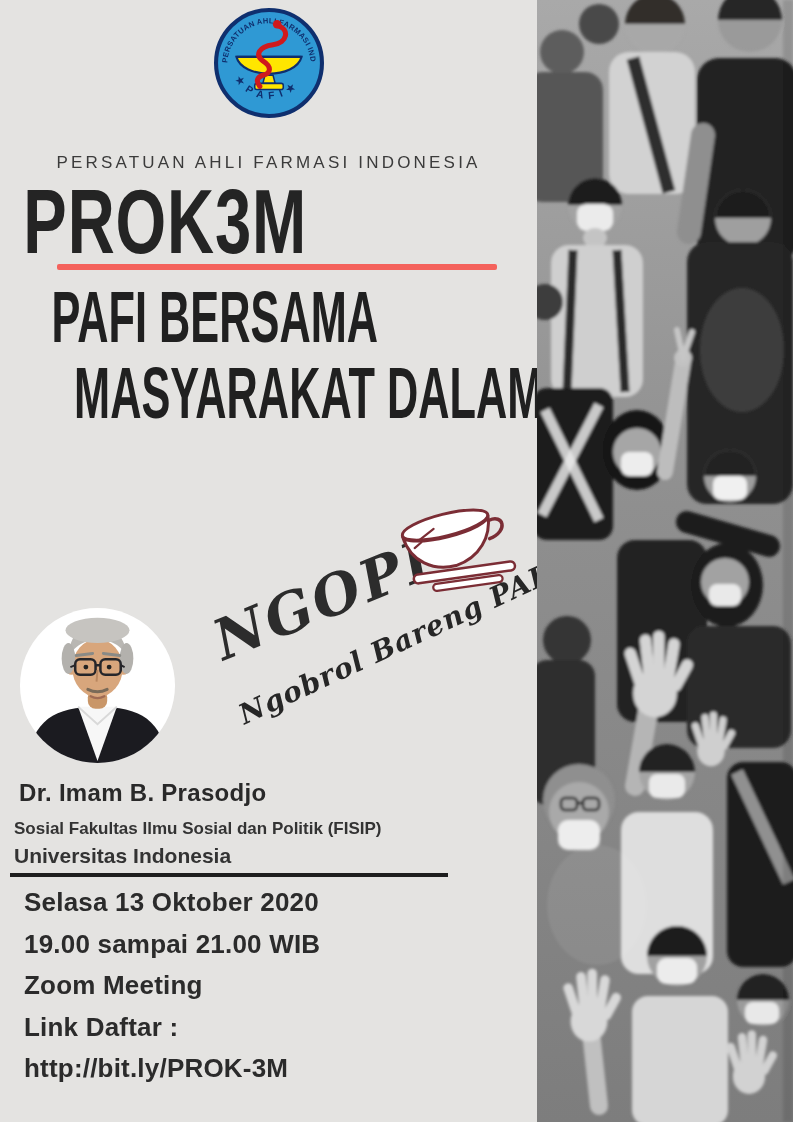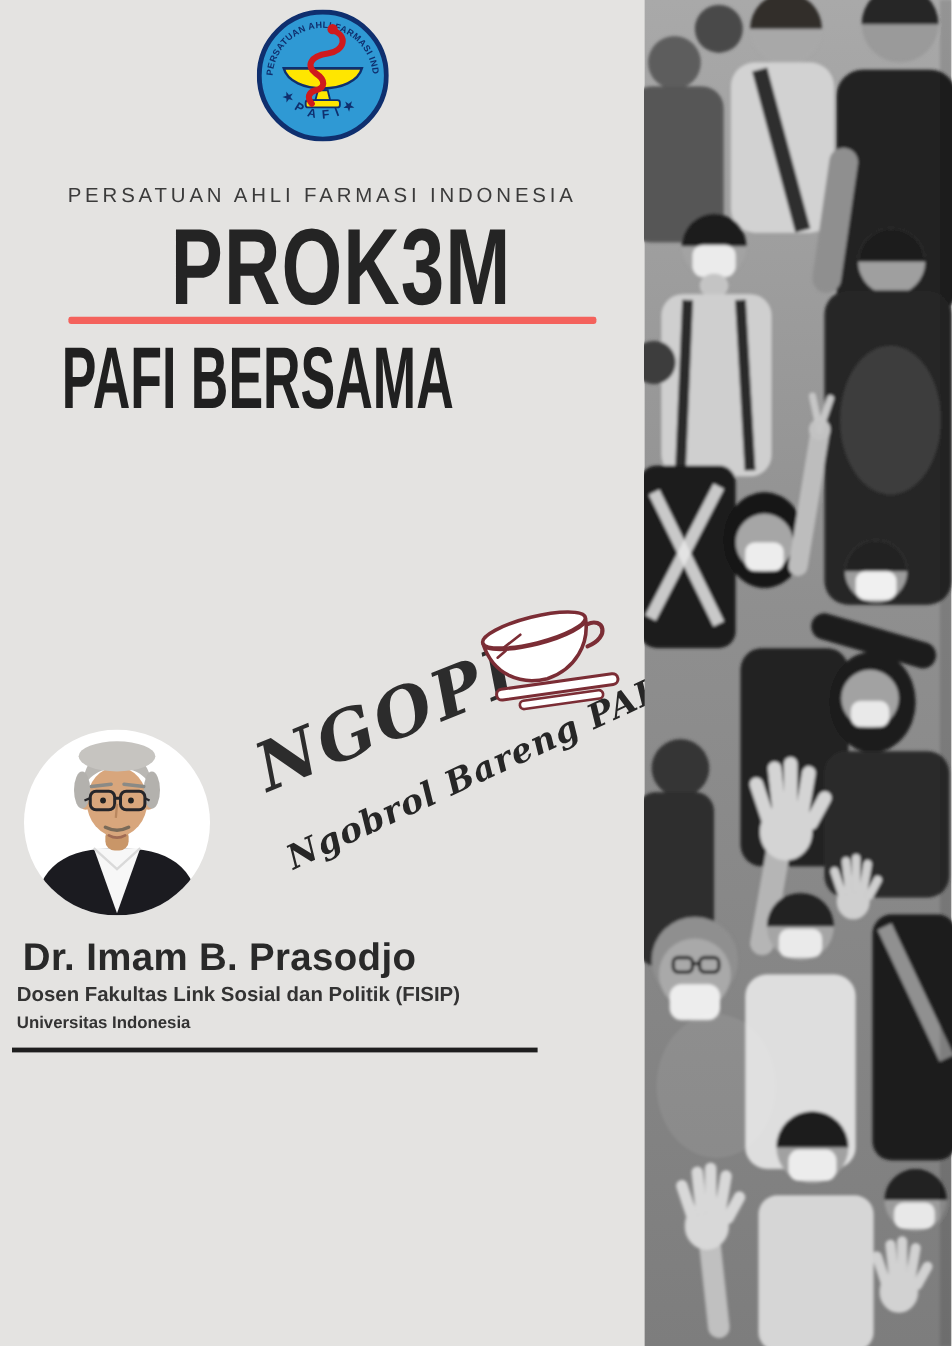--- a/index.html
+++ b/index.html
@@ -7,21 +7,21 @@
     position:relative;width:793px;height:1122px;overflow:hidden;
     background:#e4e3e1;font-family:"Liberation Sans",sans-serif;
   }
   
   .pafi-logo{position:absolute;left:214px;top:8px;width:110px;height:110px;}
   
   .org-name{
     position:absolute;top:153px;left:0;width:537px;text-align:center;
     font-size:17px;letter-spacing:3.2px;font-weight:500;color:#3b3b3b;white-space:nowrap;
   }
-  .prok3m{position:absolute;top:170px;left:16px;width:537px;height:96px;text-align:center;}
+  .prok3m{position:absolute;top:170px;left:4px;width:537px;height:96px;text-align:left;}
   .prok3m span{
     display:inline-block;font-size:74px;font-weight:bold;color:#242424;
     letter-spacing:1px;transform:scale(0.88,1.22);transform-origin:center top;white-space:nowrap;
   }
   .red-underline{position:absolute;top:264px;left:57px;width:440px;height:6px;background:#f4625c;border-radius:2px;}
   
   .main-title{position:absolute;top:278px;left:0;width:537px;text-align:left;color:#202020;}
   .main-title .line{height:76px;line-height:76px;}
   .main-title .line span{
     display:inline-block;font-size:57px;font-weight:bold;white-space:nowrap;
@@ -36,23 +36,23 @@
   }
   .ngopi-tagline{
     position:absolute;left:248px;top:698px;
     font-family:"DejaVu Serif",serif;font-style:italic;font-weight:bold;
     font-size:28px;color:#262626;letter-spacing:1px;line-height:34px;
     transform:rotate(-25deg);transform-origin:left bottom;white-space:nowrap;
   }
   .coffee-cup{position:absolute;left:396px;top:496px;width:130px;height:112px;}
   
   .speaker-photo{position:absolute;left:20px;top:608px;width:155px;height:155px;}
-  .speaker-name{position:absolute;left:19px;top:779px;font-size:32px;font-weight:bold;color:#292929;letter-spacing:.3px;white-space:nowrap;}
+  .speaker-name{position:absolute;left:19px;top:779px;font-size:24px;font-weight:bold;color:#292929;letter-spacing:.3px;white-space:nowrap;}
   .speaker-role1{position:absolute;left:14px;top:819px;font-size:17px;font-weight:bold;color:#333;white-space:nowrap;}
-  .speaker-role2{position:absolute;left:14px;top:844px;font-size:14px;font-weight:bold;color:#333;white-space:nowrap;}
+  .speaker-role2{position:absolute;left:14px;top:844px;font-size:21px;font-weight:bold;color:#333;white-space:nowrap;}
   .divider{position:absolute;left:10px;top:873px;width:438px;height:4px;background:#1e1e1e;}
   
   .event-details{position:absolute;left:24px;top:882px;color:#2b2b2b;}
   .event-details .ev-line{font-size:26px;font-weight:bold;line-height:41.5px;white-space:nowrap;letter-spacing:.2px;}
   
   .crowd-photo{position:absolute;left:537px;top:0;width:256px;height:1122px;display:block;}
 </style>
 </head>
 <body>
 
@@ -85,20 +85,21 @@
   </svg>
 
   <div class="org-name">PERSATUAN AHLI FARMASI INDONESIA</div>
   <div class="prok3m">
     <span>PROK3M</span>
   </div>
   <div class="red-underline"></div>
 
   <div class="main-title">
     <div class="line"><span>PAFI BERSAMA</span></div>
+    <div class="line"><span>MASYARAKAT DALAM</span></div>
   </div>
 
   <div class="ngopi-word">NGOPI</div>
   <svg class="coffee-cup" viewBox="0 0 130 112">
     <g transform="rotate(-14 65 56)">
       <g transform="rotate(6 62 80)">
         <rect x="12" y="72" width="102" height="9" rx="4.5" fill="#ffffff" stroke="#7b2d35" stroke-width="2.5"></rect>
         <rect x="30" y="84" width="70" height="7" rx="3.5" fill="#ffffff" stroke="#7b2d35" stroke-width="2.2"></rect>
       </g>
       <path d="M12,27 C14,54 34,68 57,68 C82,66 98,48 100,27 A44,11 0 0 1 12,27 Z" fill="#ffffff" stroke="#7b2d35" stroke-width="3" stroke-linejoin="round"></path>
@@ -137,24 +138,31 @@
       <rect x="83" y="53" width="21" height="16" rx="5" fill="none" stroke="#26262a" stroke-width="2.6"></rect>
       <line x1="78" y1="59" x2="83" y2="59" stroke="#26262a" stroke-width="2.6"></line>
       <line x1="57" y1="59" x2="52" y2="61" stroke="#26262a" stroke-width="2"></line>
       <line x1="104" y1="59" x2="108" y2="61" stroke="#26262a" stroke-width="2"></line>
       <line x1="80" y1="64" x2="79" y2="76" stroke="#b9875f" stroke-width="2"></line>
       <path d="M70,84 Q80,89 90,84" fill="none" stroke="#7a6a58" stroke-width="3" stroke-linecap="round"></path>
       <path d="M73,91 Q80,95 87,91" fill="none" stroke="#a06b54" stroke-width="2.4" stroke-linecap="round"></path>
     </g>
   </svg>
   <div class="speaker-name">Dr. Imam B. Prasodjo</div>
-  <div class="speaker-role1">Dosen Fakultas Link Sosial dan Politik (FISIP)</div>
+  <div class="speaker-role1">Sosial Fakultas Ilmu Sosial dan Politik (FISIP)</div>
   <div class="speaker-role2">Universitas Indonesia</div>
   <div class="divider"></div>
 
+  <div class="event-details">
+    <div class="ev-line">Selasa 13 Oktober 2020</div>
+    <div class="ev-line">19.00 sampai 21.00 WIB</div>
+    <div class="ev-line">Zoom Meeting</div>
+    <div class="ev-line">Link Daftar :</div>
+    <div class="ev-line">http://bit.ly/PROK-3M</div>
+  </div>
 
   <svg class="crowd-photo" viewBox="0 0 256 1122" preserveAspectRatio="none">
     <defs>
       <linearGradient id="cg" x1="0" y1="0" x2="0" y2="1">
         <stop offset="0" stop-color="#a9a9a9"></stop>
         <stop offset="0.45" stop-color="#8f8f8f"></stop>
         <stop offset="1" stop-color="#7d7d7d"></stop>
       </linearGradient>
       <filter id="soft" x="-5%" y="-5%" width="110%" height="110%">
           <feGaussianBlur stdDeviation="1.4"></feGaussianBlur>

